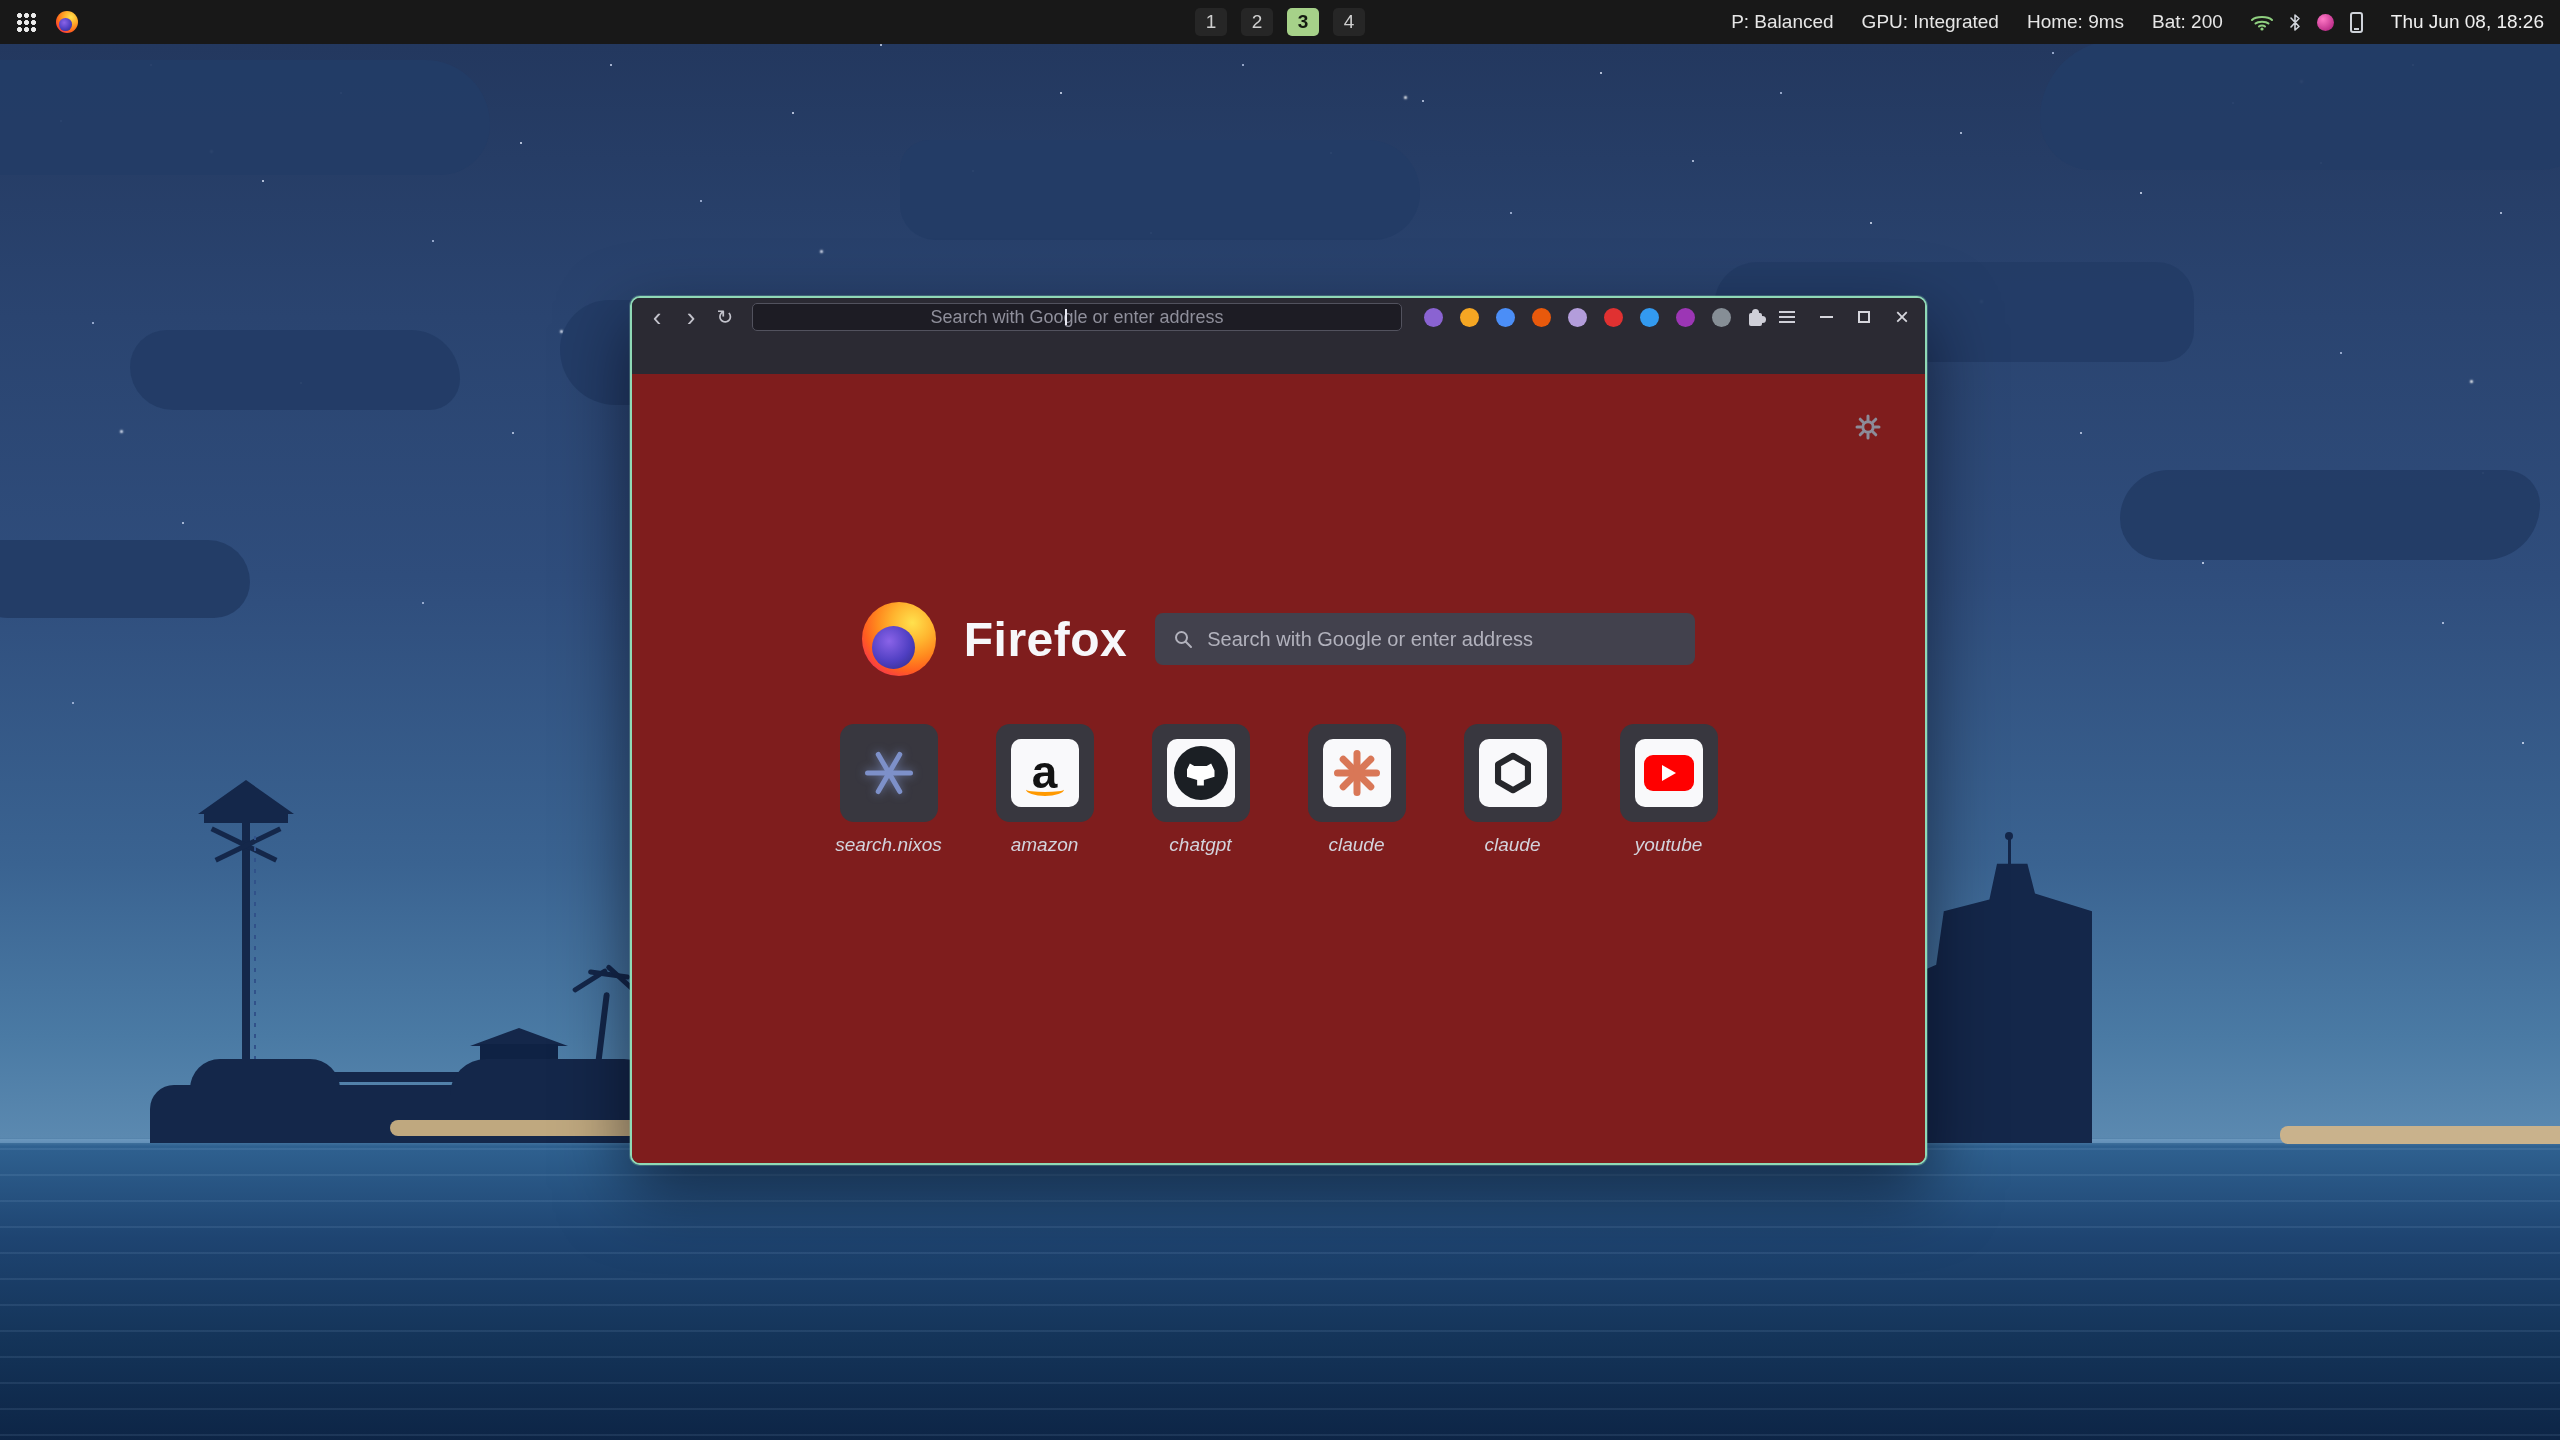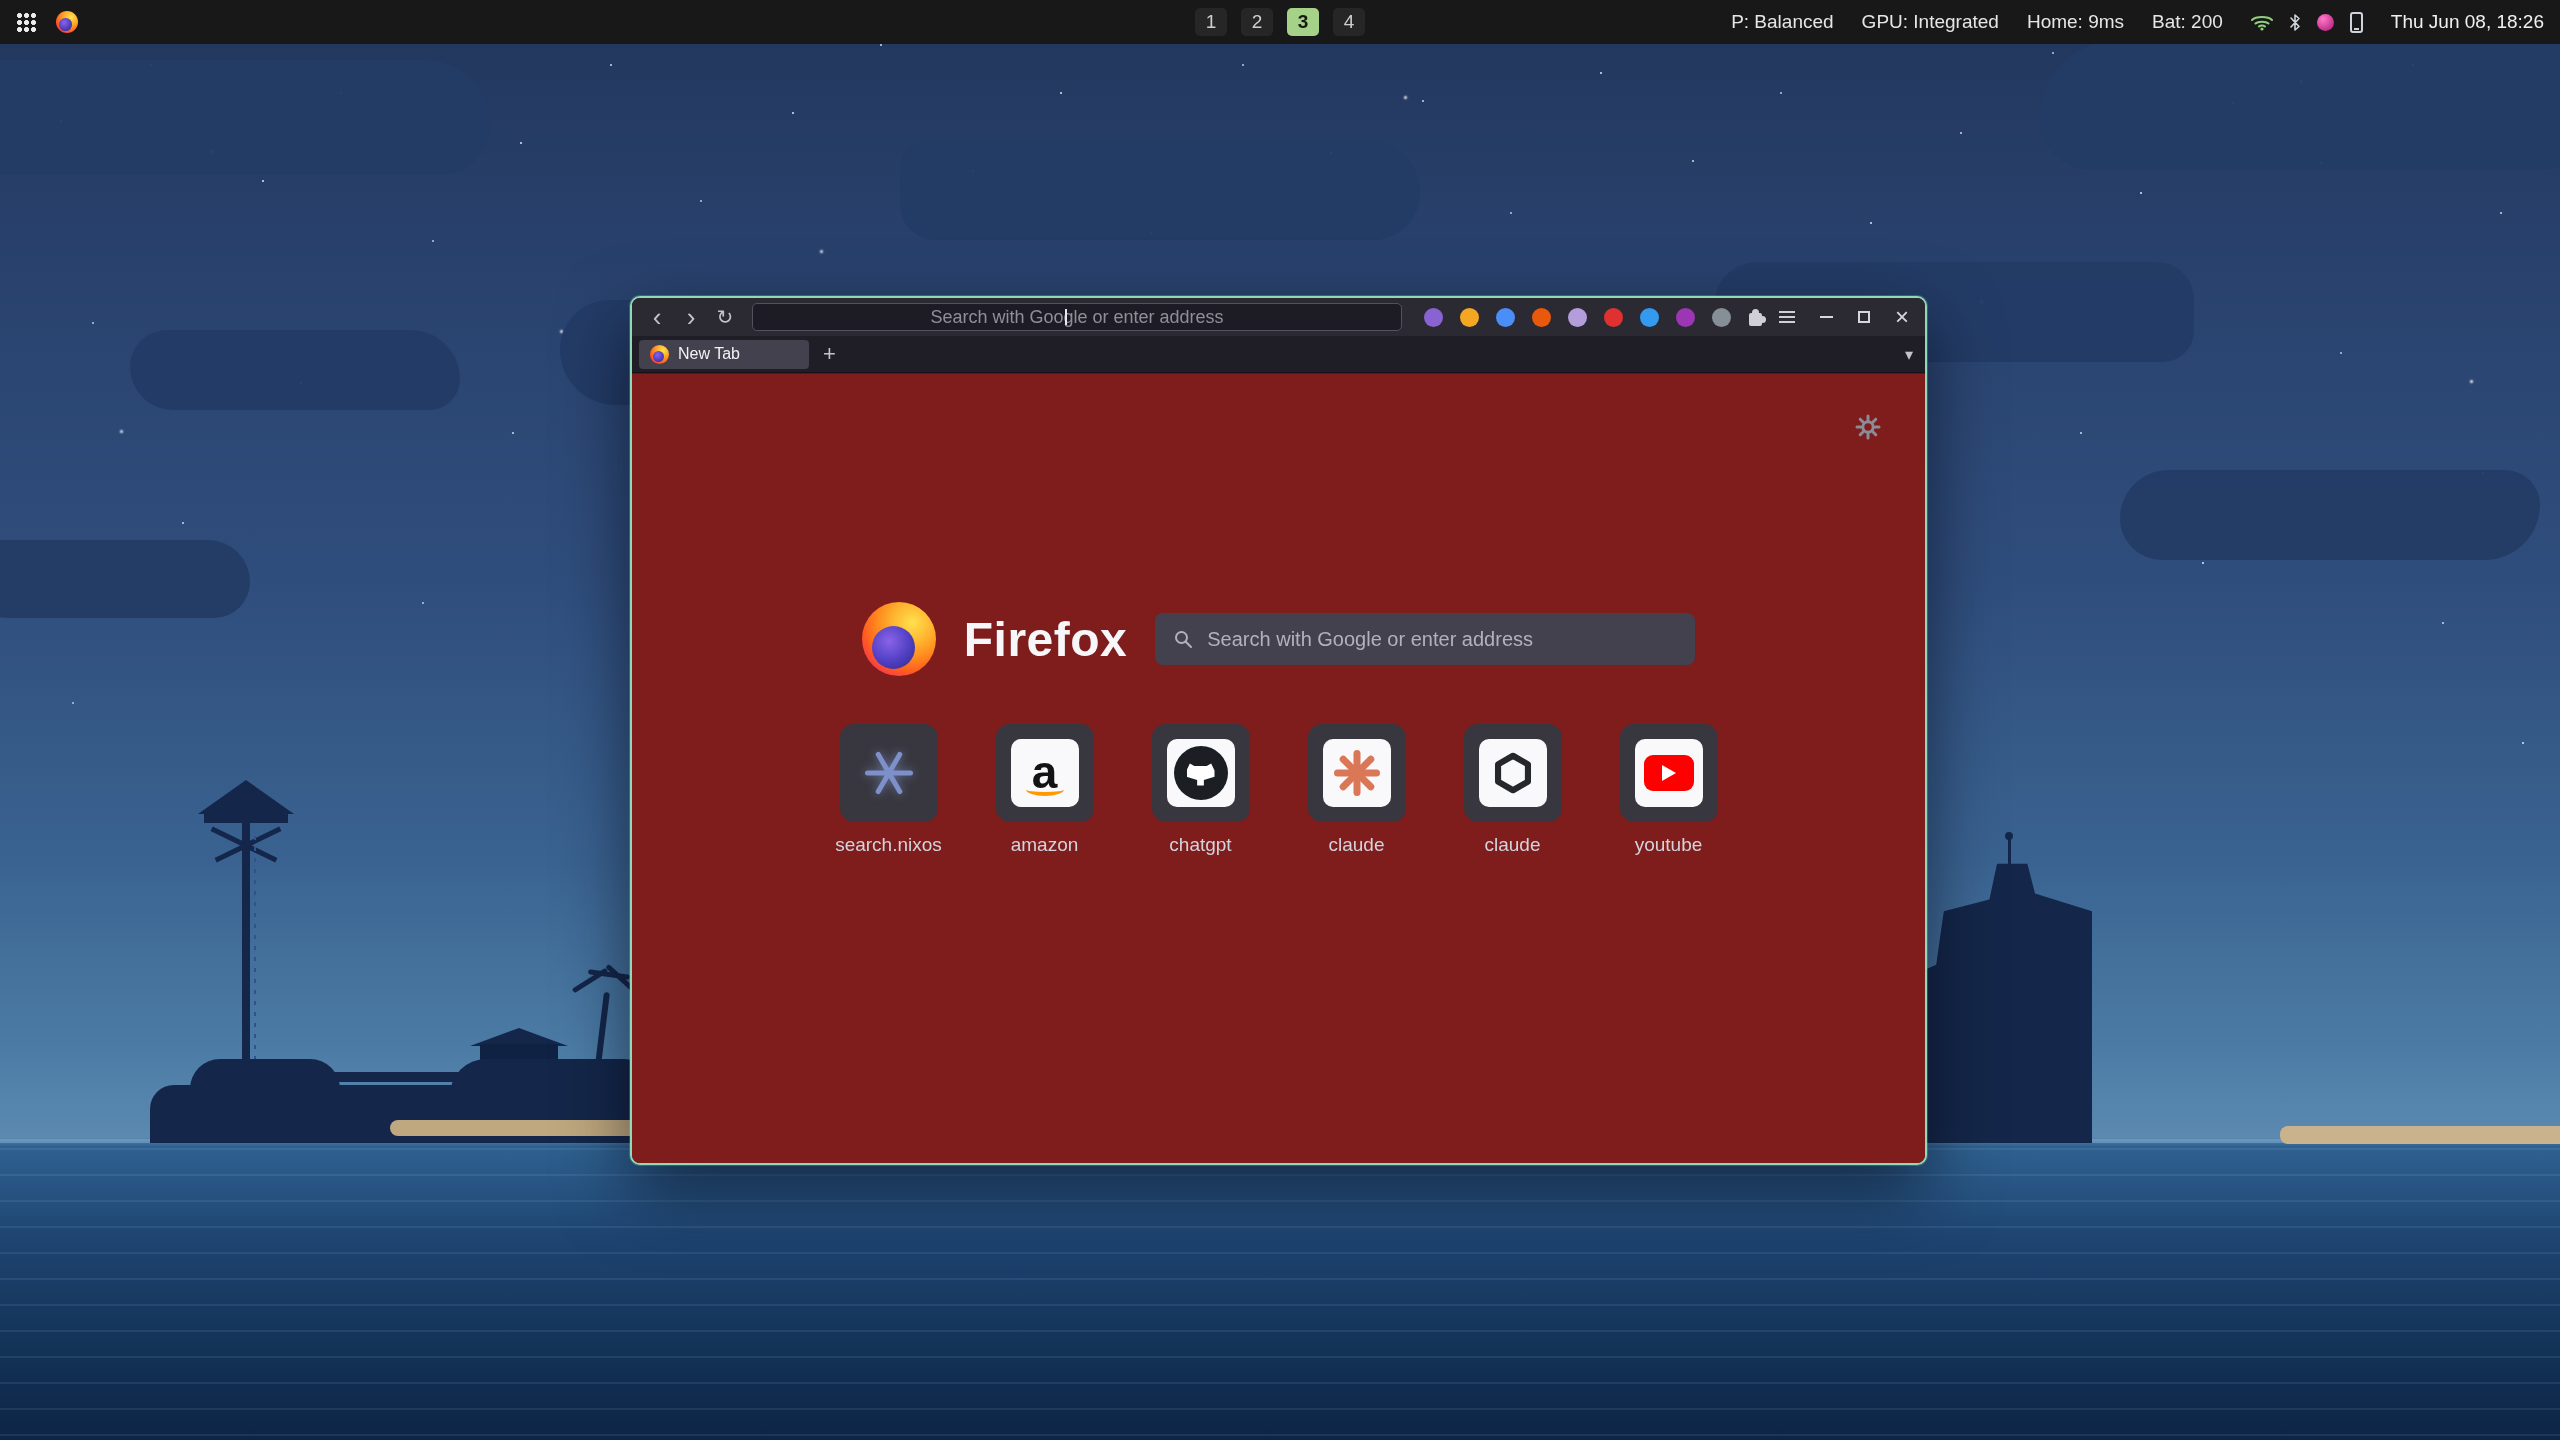--- a/index.html
+++ b/index.html
@@ -151,21 +151,21 @@
   .wordmark { font-size:48px; font-weight:700; color:#f7f7fa; letter-spacing:.5px; }
   .nt-search { width:540px; height:52px; background:#42414d; border-radius:8px; display:flex; align-items:center;
     gap:14px; padding:0 18px; color:#b2b2bd; font-size:20px; }
 
   .shortcuts { position:absolute; top:350px; left:0; right:0; display:flex; justify-content:center; gap:46px; }
   .shortcut { display:flex; flex-direction:column; align-items:center; gap:12px; width:110px; }
   .sc-card { width:98px; height:98px; background:#38373f; border-radius:14px;
     display:flex; align-items:center; justify-content:center; }
   .sc-inner { width:68px; height:68px; background:#f9f9fb; border-radius:10px;
     display:flex; align-items:center; justify-content:center; position:relative; }
-  .sc-label { font-size:19px; color:#d3d3dc; }
+  .sc-label { font-size:19px; color:#d3d3dc;font-style:italic; }
 
   .burst { position:relative; width:50px; height:50px; }
   .burst span { position:absolute; left:50%; top:50%; border-radius:4px; background:var(--brand,#d97757);
     transform:translate(-50%,-50%) rotate(var(--r)); }
   .burst.claude span { width:46px; height:7px; }
   .burst.nix span { width:48px; height:5px; }
   .nix-glow { filter:drop-shadow(0 0 5px rgba(125,144,201,.7)); }
 
   .amazon-a { font-size:46px; font-weight:bold; color:#131313; line-height:.9; }
   .amazon-smile { position:absolute; bottom:11px; left:15px; width:38px; height:13px;
@@ -306,28 +306,20 @@
         <div class="wc">
             <div class="wc-min"></div>
           </div>
         <div class="wc">
             <div class="wc-max"></div>
           </div>
         <div class="wc wc-close">×</div>
       </div>
     </div>
 
-    <div class="fx-tabbar">
-      <div class="tab">
-        <div class="fx-logo tabfav"></div>
-        <span class="tab-label">New Tab</span>
-      </div>
-      <div class="tab-plus">+</div>
-      <div class="tab-overflow">▾</div>
-    </div>
 
     <div class="fx-content">
       <div class="gear-btn">
         <svg width="26" height="26" viewBox="0 0 26 26">
           <g stroke="#8c8c99" stroke-width="3" stroke-linecap="round">
             <line x1="13" y1="2" x2="13" y2="6"></line>
               <line x1="13" y1="20" x2="13" y2="24"></line>
             <line x1="2" y1="13" x2="6" y2="13"></line>
               <line x1="20" y1="13" x2="24" y2="13"></line>
             <line x1="5.2" y1="5.2" x2="8" y2="8"></line>

